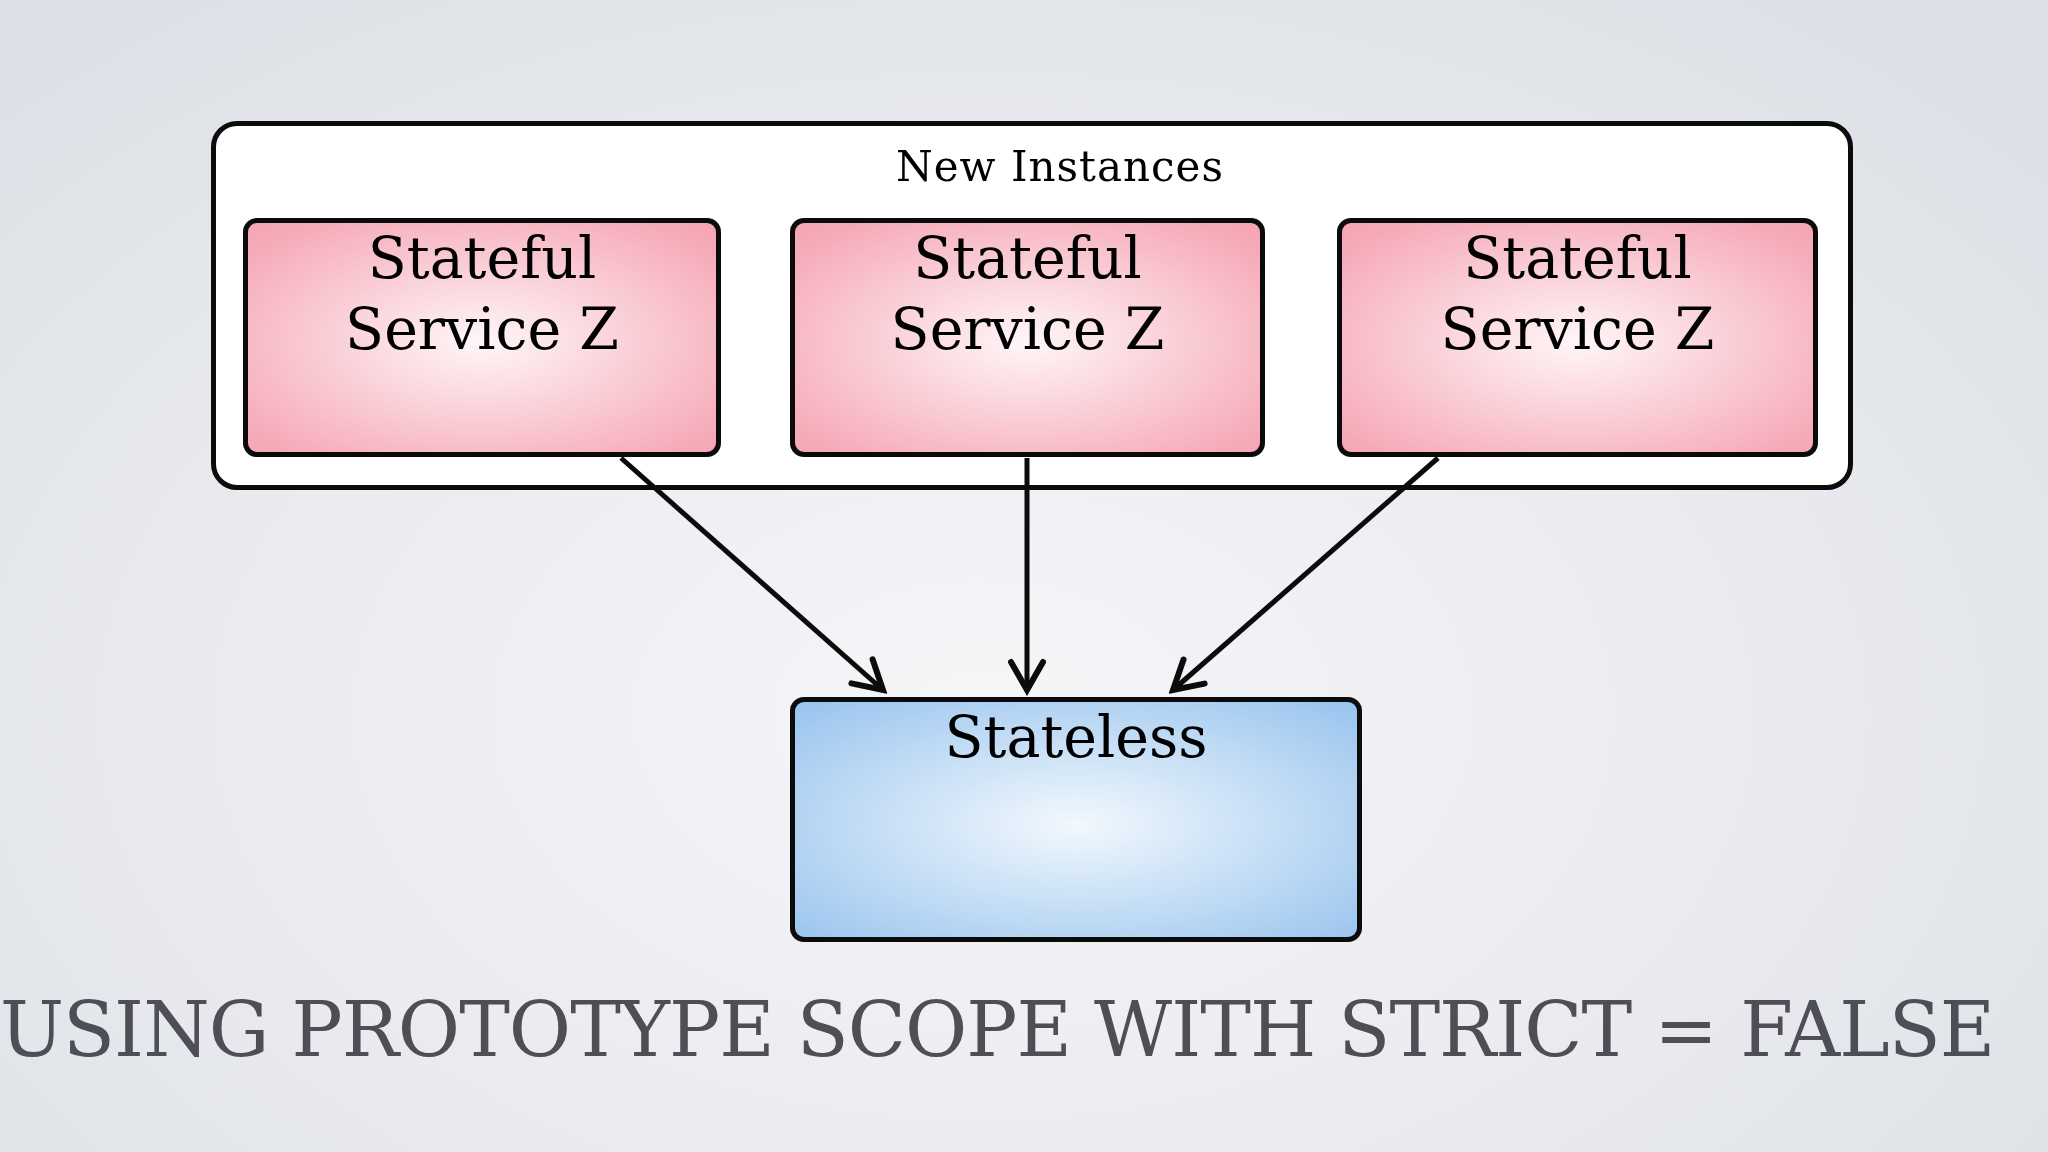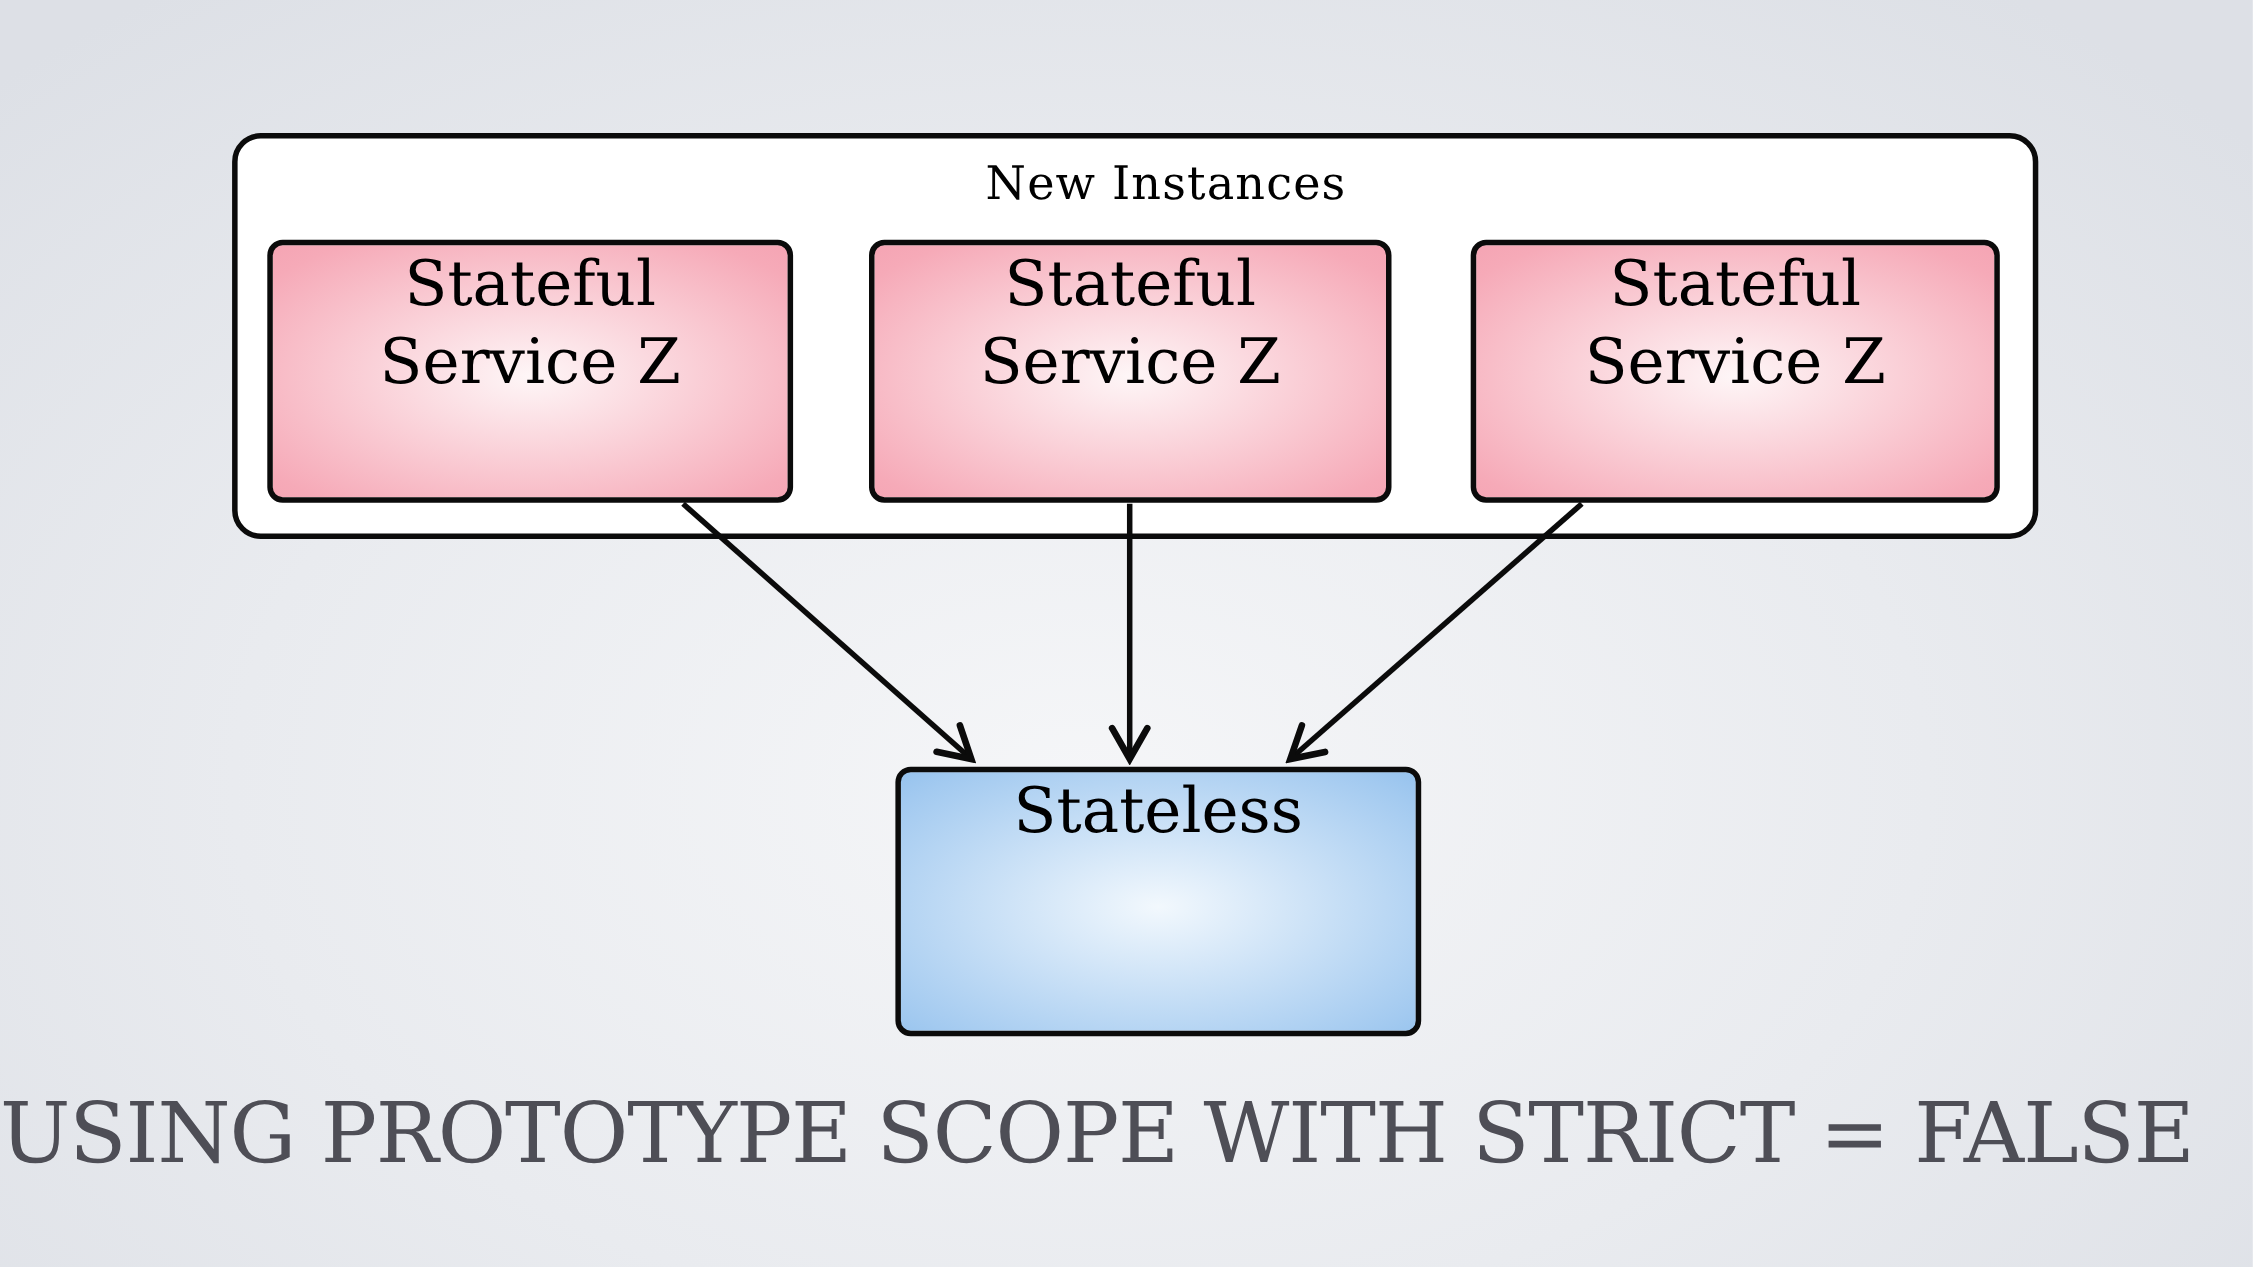--- a/index.html
+++ b/index.html
@@ -66,28 +66,27 @@
         var(--stateful-fill-mid, #f6aab8) 55%,
         var(--stateful-fill-edge, #ee8b9f) 100%);
   }
   #node-z1 { left: 243px;  width: 478px; }
   #node-z2 { left: 790px;  width: 475px; }
   #node-z3 { left: 1337px; width: 481px; }
 
   .node.stateless {
     left: 790px;
     top: 697px;
-    width: 478px;
+    width: 572px;
     height: 245px;
     background:
       radial-gradient(ellipse 115% 115% at 50% 52%,
         var(--stateless-fill-center, #f2f8fd) 0%,
         var(--stateless-fill-mid, #a3caf0) 55%,
         var(--stateless-fill-edge, #5aa1e4) 100%);
-    margin-left: 24px;
   }
 
   
   #arrows {
     position: absolute;
     left: 0;
     top: 0;
     width: 2048px;
     height: 1152px;
     pointer-events: none;

